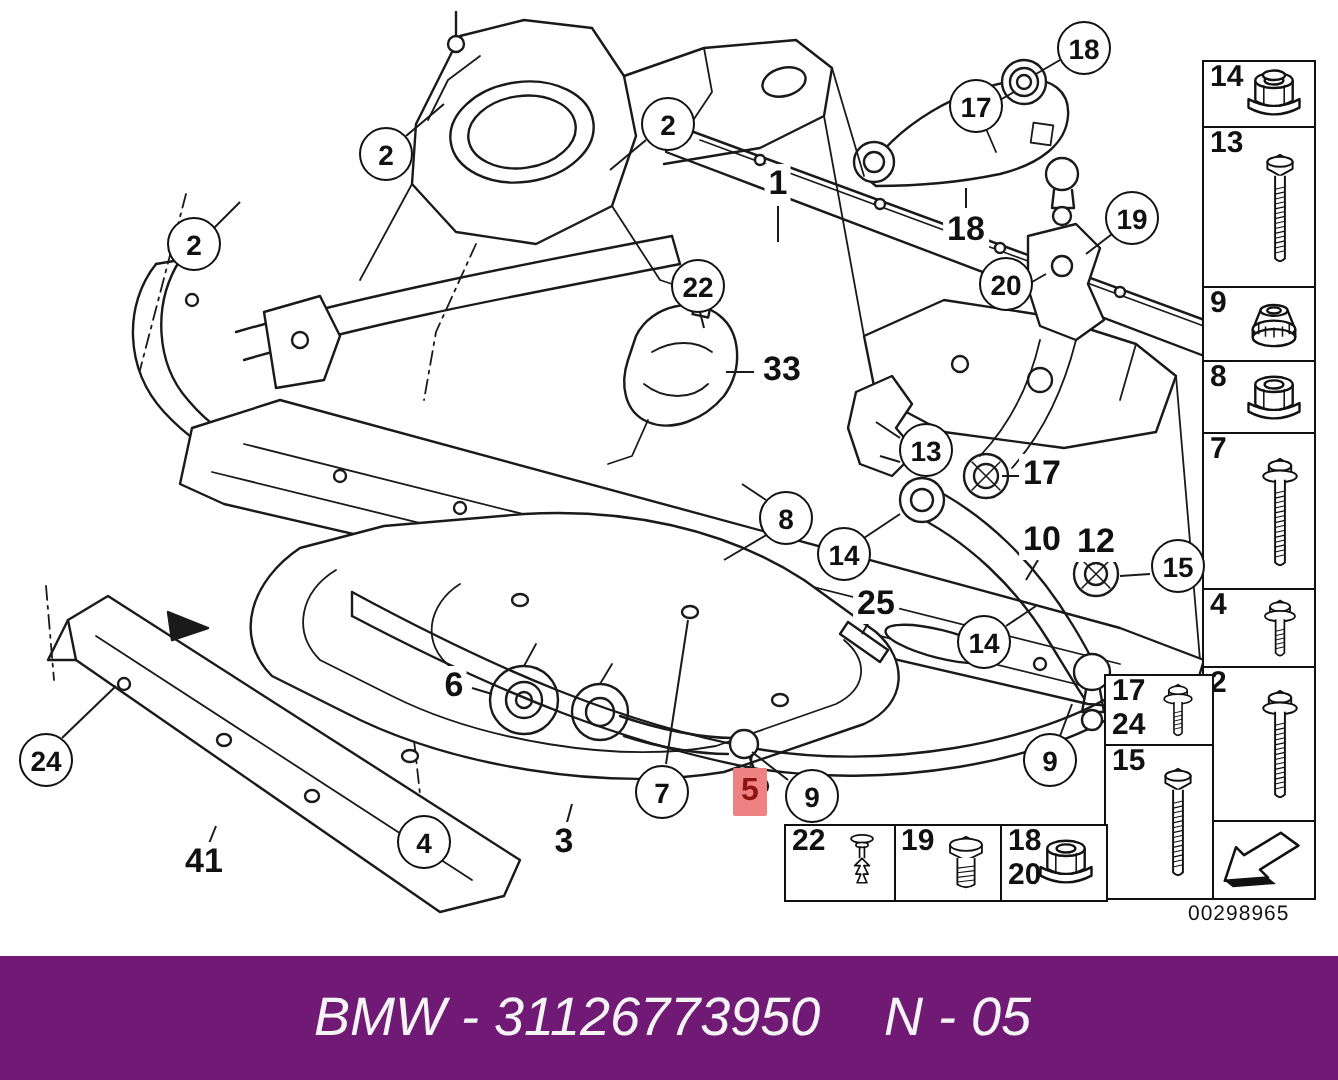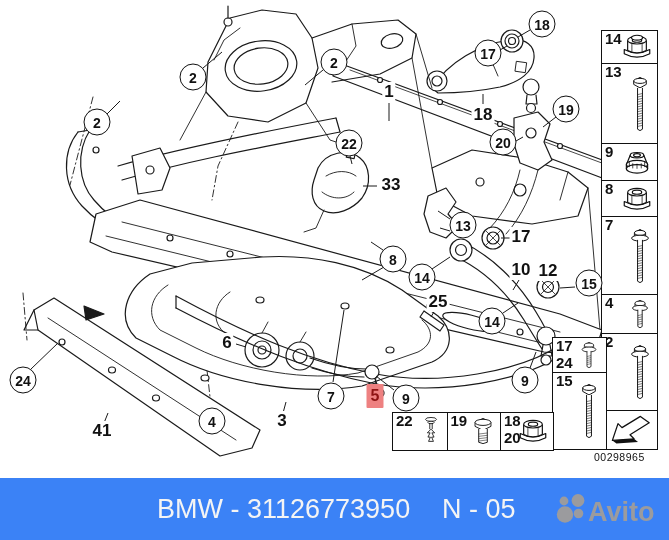--- a/index.html
+++ b/index.html
@@ -414,28 +414,17 @@
     <ellipse cx="20" cy="9" rx="11" ry="4.5"></ellipse>
               <ellipse cx="20" cy="9" rx="5.5" ry="2.4"></ellipse>
     <path d="M14,12 L14,24 M26,12 L26,24" stroke-width="0.9"></path>
     </g>
           </svg></div>
       </div>
     </div>
 
   <div class="plate-number">00298965</div>
 
-  <div class="bar" id="footer-bar" style="background: #3b82f6; color: rgb(244, 244, 244);">
+  <div class="bar" id="footer-bar" style="background: #701a75; color: rgb(244, 244, 244); font-style: italic;">
     <span class="part">BMW - 31126773950</span>
     <span class="rev">N - 05</span>
-    <span class="avito">
-      <svg width="104" height="36" viewBox="0 0 104 36">
-        <g id="avito-dots" fill="#9b9b9e">
-          <circle cx="9" cy="10" r="4.4"></circle>
-          <circle cx="10" cy="23.5" r="8.2"></circle>
-          <circle cx="23" cy="9.5" r="6.4"></circle>
-          <circle cx="23.5" cy="22.5" r="4.8"></circle>
-        </g>
-        <text id="avito-text" x="33" y="30" font-family="Liberation Sans, sans-serif" font-size="27" font-weight="bold" fill="#9b9b9e">Avito</text>
-      </svg>
-    </span>
   </div>
 </div>
 
 </body></html>

